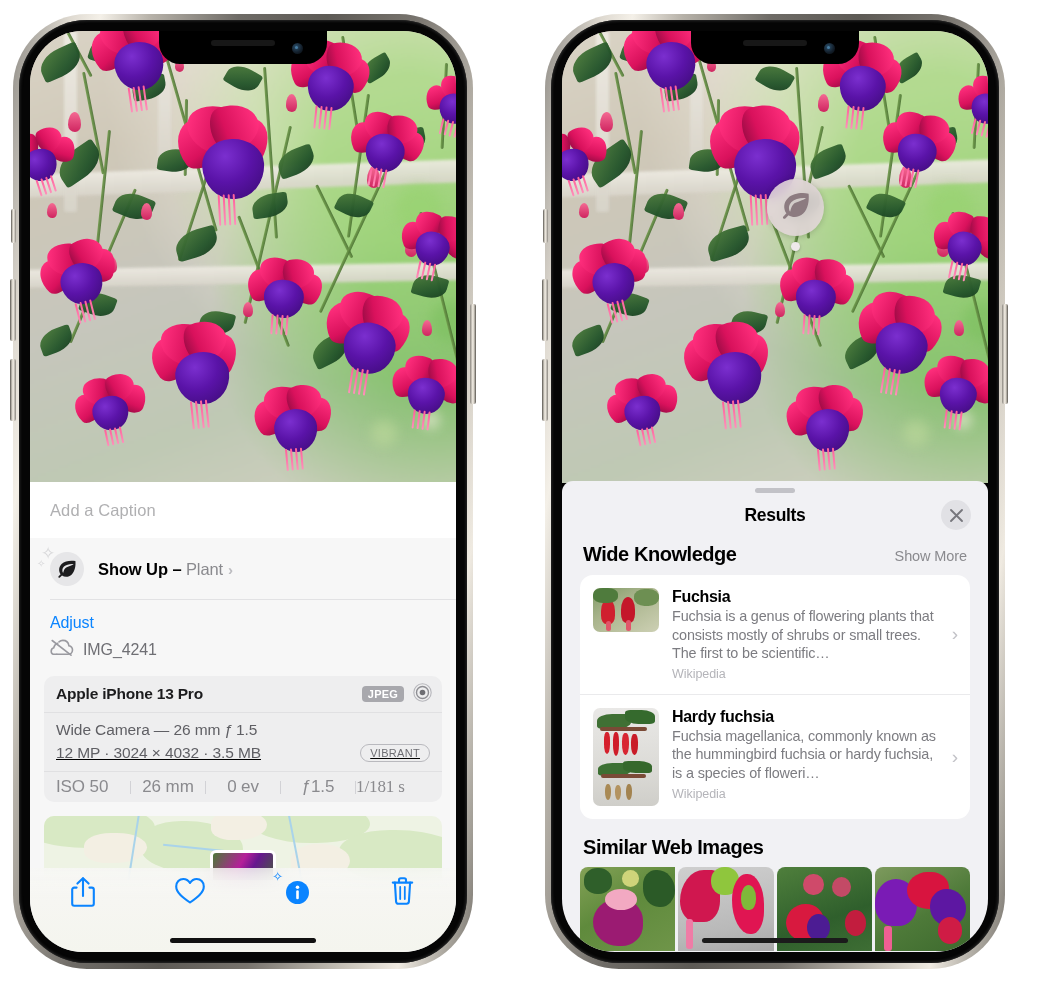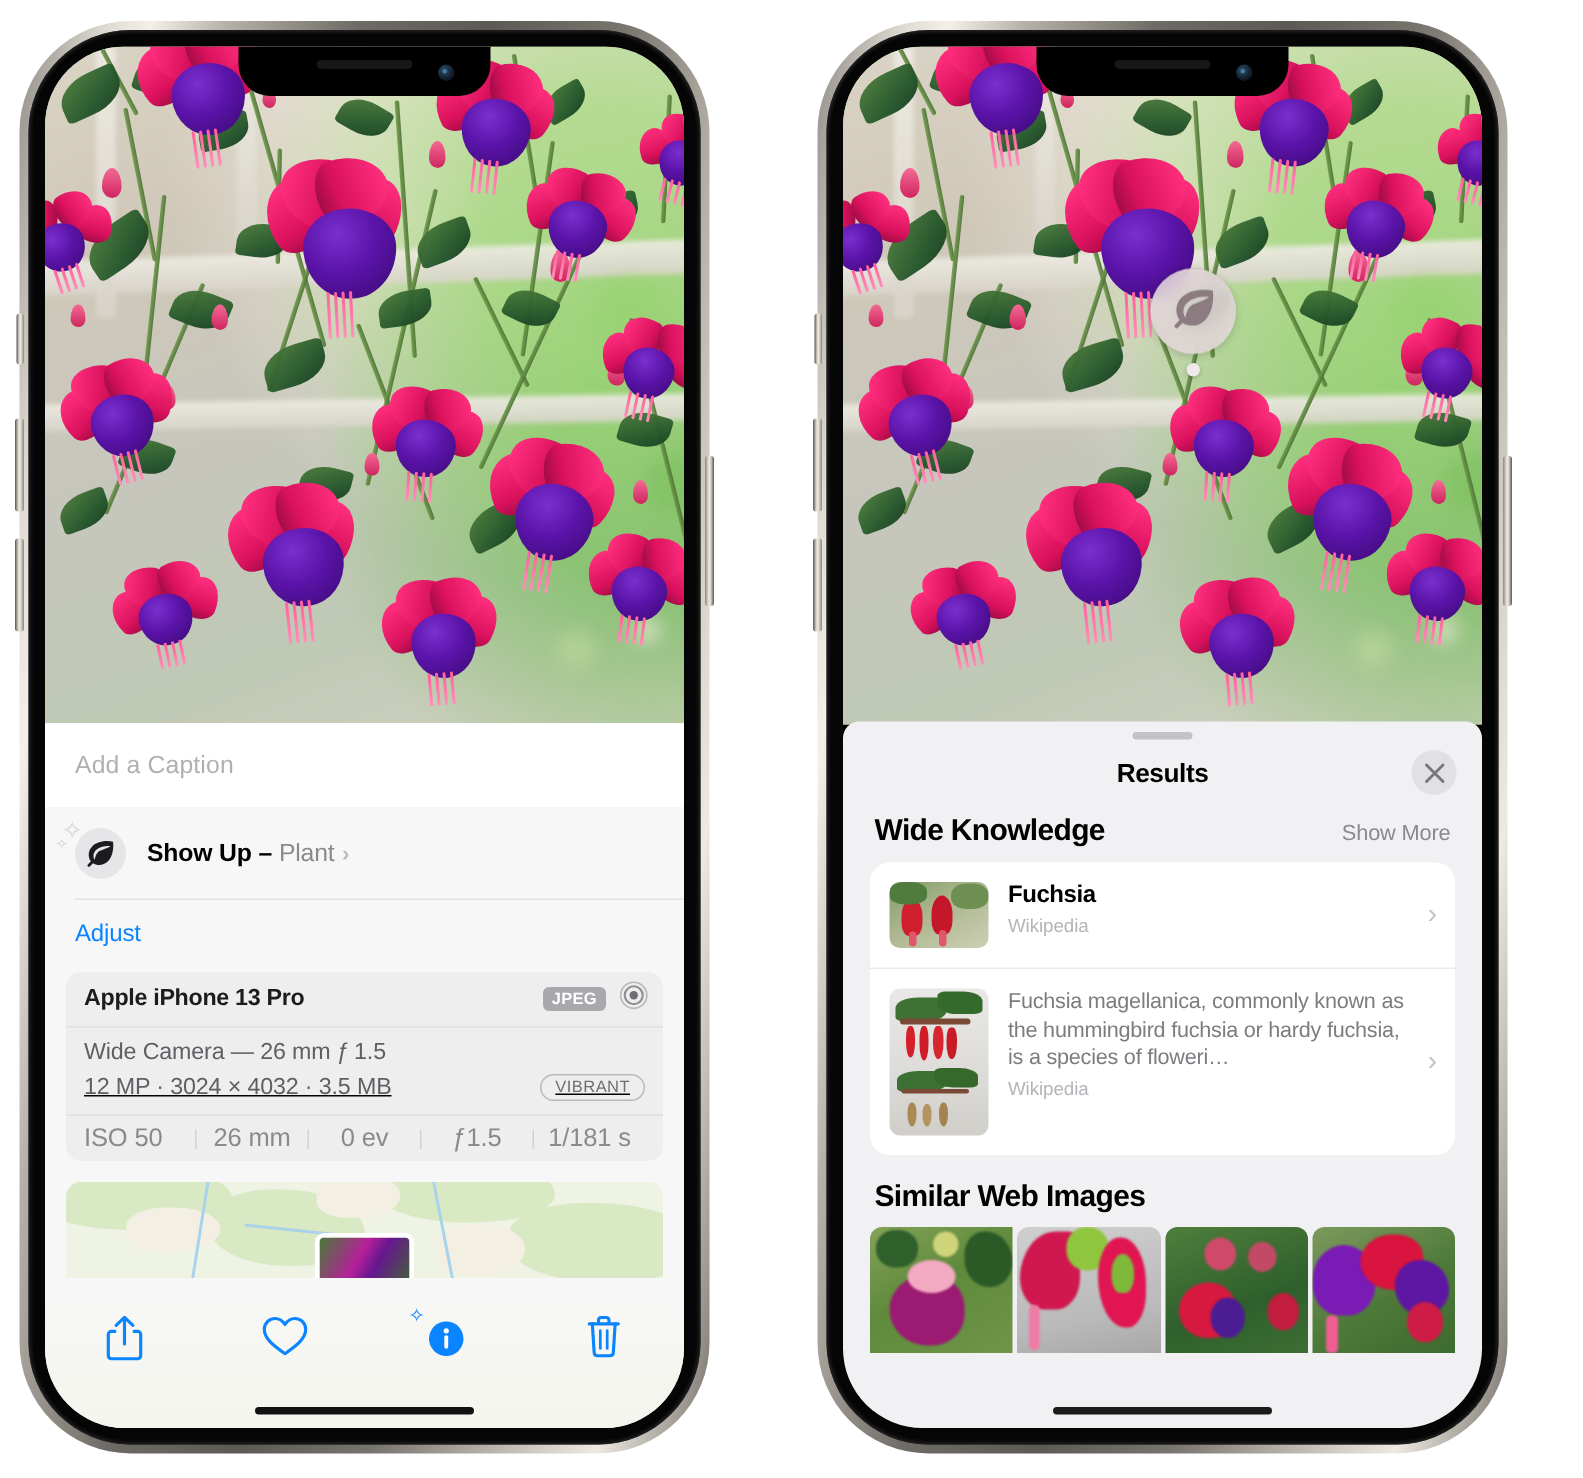--- a/index.html
+++ b/index.html
@@ -99,21 +99,21 @@
   .cam-head-right{display:flex;align-items:center;gap:9px;}
   .jpeg{font-size:11px;font-weight:700;color:#fff;background:#a8a8ad;border-radius:4px;padding:2px 6px;letter-spacing:.2px;}
   .cam-body{padding:8px 12px 9px 12px;border-bottom:1px solid #e0e0e2;}
   .cam-line1{font-size:15.5px;color:#5f5f64;letter-spacing:-.1px;}
   .cam-line2{display:flex;align-items:center;justify-content:space-between;margin-top:5px;text-decoration:underline;}
   .cam-line2 span.t{font-size:15.5px;color:#5f5f64;letter-spacing:-.1px;}
   .vibrant{font-size:11px;color:#6e6e73;border:1px solid #b9b9be;border-radius:10px;padding:2px 9px;letter-spacing:.3px;}
   .cam-exif{display:flex;align-items:center;height:30px;padding:0 12px;}
   .cam-exif .e{font-size:17px;color:#8a8a8e;flex:1;text-align:center;letter-spacing:-.1px;}
   .cam-exif .e:first-child{text-align:left;}
-  .cam-exif .e:last-child{text-align:center;}
+  .cam-exif .e:last-child{text-align:left;font-family:Liberation Serif, serif;}
   .cam-exif .bar{width:1px;height:13px;background:#d2d2d6;}
 
   .map{margin:14px 14px 0 14px;height:64px;border-radius:10px 10px 0 0;position:relative;overflow:hidden;
        background:#eef3e4;}
   .map .m-field{position:absolute;background:#d8e9c4;border-radius:40% 55% 45% 50%;}
   .map .m-pale{position:absolute;background:#f3efe3;border-radius:45% 50% 55% 40%;}
   .map .m-road{position:absolute;background:#a9d3ea;}
   .map .m-thumb{position:absolute;left:50%;transform:translateX(-50%);bottom:-12px;width:60px;height:36px;
        border-radius:6px;border:3px solid #fff;overflow:hidden;
        background:linear-gradient(120deg,#4a7a36,#b5209a 42%,#66178f 60%,#3f6a2e);}
@@ -406,20 +406,30 @@
             <span>–</span>
             <span class="sub">Plant</span><span class="chev">›</span>
           </span>
           <div class="hairline"></div>
         </div>
 
         <div class="meta-row">
           <div class="meta-top">
             <span class="adjust">Adjust</span>
           </div>
+          <div class="meta-file">
+            <span>
+              <svg width="24" height="17" viewBox="0 0 24 17">
+                <path d="M6.8 15.3h11.1c2.6 0 4.6-1.9 4.6-4.3 0-2.2-1.5-3.9-3.6-4.3-.5-3.1-3-5.3-6-5.3-1.5 0-2.9.6-3.9 1.5" fill="none" stroke="#9a9aa0" stroke-width="1.6" stroke-linecap="round"></path>
+                <path d="M7.7 4.3C5.6 5.1 4.1 6.8 3.7 8.8 2.2 9.3 1.2 10.6 1.2 12.2c0 1.9 1.5 3.1 3.4 3.1h2.2" fill="none" stroke="#9a9aa0" stroke-width="1.6" stroke-linecap="round"></path>
+                <path d="M2.2 1.5 21 16.2" fill="none" stroke="#9a9aa0" stroke-width="1.6" stroke-linecap="round"></path>
+              </svg>
+            </span>
+            <span class="fname">IMG_4241</span>
+          </div>
         </div>
 
         <div class="camera-card">
           <div class="cam-head">
             <span class="cam-model">Apple iPhone 13 Pro</span>
             <span class="cam-head-right">
               <span class="jpeg">JPEG</span>
               <span>
                 <svg width="19" height="19" viewBox="0 0 19 19">
                   <circle cx="9.5" cy="9.5" r="8.7" fill="none" stroke="#b6b6bb" stroke-width="1.1"></circle>
@@ -761,20 +771,21 @@
               <div class="kthumb" style="width: 66px; height: 44px; background: linear-gradient(150deg, rgb(127, 154, 102), rgb(169, 180, 140) 40%, rgb(205, 208, 180));">
                 <div style="position: absolute; left: 12%; top: 26%; width: 22%; height: 56%; background: rgb(208, 32, 47); border-radius: 50% 50% 36% 36%;"></div>
                 <div style="position: absolute; left: 42%; top: 20%; width: 22%; height: 60%; background: rgb(196, 23, 42); border-radius: 50% 50% 36% 36%;"></div>
                 <div style="position: absolute; left: 20%; top: 74%; width: 7%; height: 24%; background: rgb(224, 86, 106); border-radius: 3px;"></div>
                 <div style="position: absolute; left: 50%; top: 72%; width: 7%; height: 26%; background: rgb(224, 86, 106); border-radius: 3px;"></div>
                 <div style="position: absolute; left: 0%; top: 0%; width: 38%; height: 34%; background: rgb(79, 123, 61); border-radius: 40%;"></div>
                 <div style="position: absolute; left: 62%; top: 2%; width: 38%; height: 40%; background: rgb(109, 143, 82); border-radius: 42%;"></div>
               </div>
               <div class="kr-body">
                 <div class="ktitle">Fuchsia</div>
+                <div class="kdesc">Fuchsia is a genus of flowering plants that consists mostly of shrubs or small trees. The first to be scientific…</div>
                 <div class="ksrc">Wikipedia</div>
               </div>
               <span class="kchev">›</span>
             </div>
             <div class="kr">
               <div class="kthumb" style="width: 66px; height: 98px; background: linear-gradient(rgb(233, 232, 230), rgb(220, 219, 215) 60%, rgb(207, 206, 201));">
                 <div style="position: absolute; left: 6%; top: 6%; width: 52%; height: 16%; background: rgb(63, 112, 52); border-radius: 44% 18%;"></div>
                 <div style="position: absolute; left: 48%; top: 2%; width: 46%; height: 15%; background: rgb(53, 106, 45); border-radius: 18% 44%;"></div>
                 <div style="position: absolute; left: 10%; top: 20%; width: 72%; height: 4%; background: rgb(122, 74, 54); border-radius: 2px;"></div>
                 <div style="position: absolute; left: 16%; top: 25%; width: 10%; height: 22%; background: rgb(213, 32, 44); border-radius: 40% 40% 50% 50%;"></div>
@@ -782,20 +793,21 @@
                 <div style="position: absolute; left: 44%; top: 26%; width: 10%; height: 22%; background: rgb(216, 38, 49); border-radius: 40% 40% 50% 50%;"></div>
                 <div style="position: absolute; left: 58%; top: 27%; width: 10%; height: 21%; background: rgb(201, 27, 39); border-radius: 40% 40% 50% 50%;"></div>
                 <div style="position: absolute; left: 8%; top: 56%; width: 50%; height: 14%; background: rgb(61, 112, 51); border-radius: 44% 18%;"></div>
                 <div style="position: absolute; left: 46%; top: 54%; width: 44%; height: 13%; background: rgb(54, 104, 44); border-radius: 18% 44%;"></div>
                 <div style="position: absolute; left: 12%; top: 68%; width: 68%; height: 3.5%; background: rgb(122, 74, 54); border-radius: 2px;"></div>
                 <div style="position: absolute; left: 18%; top: 78%; width: 9%; height: 16%; background: rgb(169, 138, 85); border-radius: 46% 46% 54% 54%;"></div>
                 <div style="position: absolute; left: 34%; top: 79%; width: 9%; height: 15%; background: rgb(179, 147, 96); border-radius: 46% 46% 54% 54%;"></div>
                 <div style="position: absolute; left: 50%; top: 78%; width: 9%; height: 16%; background: rgb(163, 131, 79); border-radius: 46% 46% 54% 54%;"></div>
               </div>
               <div class="kr-body">
+                <div class="ktitle">Hardy fuchsia</div>
                 <div class="kdesc">Fuchsia magellanica, commonly known as the hummingbird fuchsia or hardy fuchsia, is a species of floweri…</div>
                 <div class="ksrc">Wikipedia</div>
               </div>
               <span class="kchev">›</span>
             </div>
           </div>
 
         <div class="sec-head sec-head2">
           <span class="sec-title">Similar Web Images</span>
         </div>

